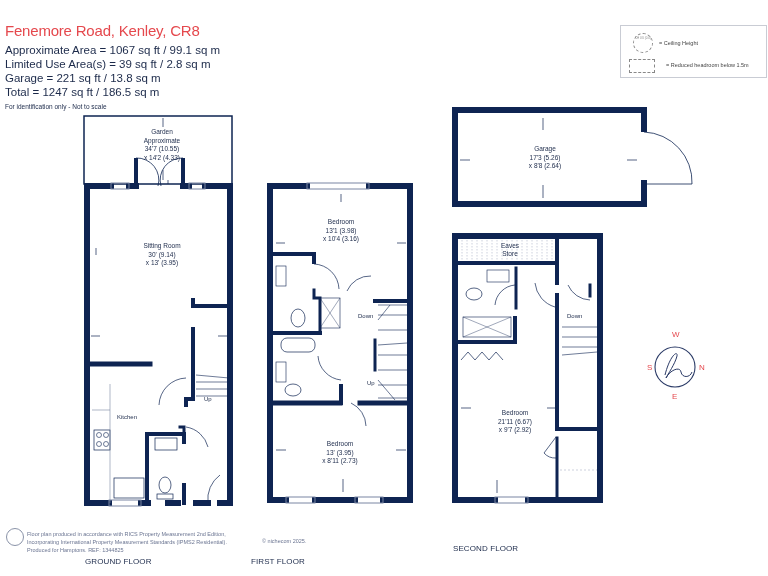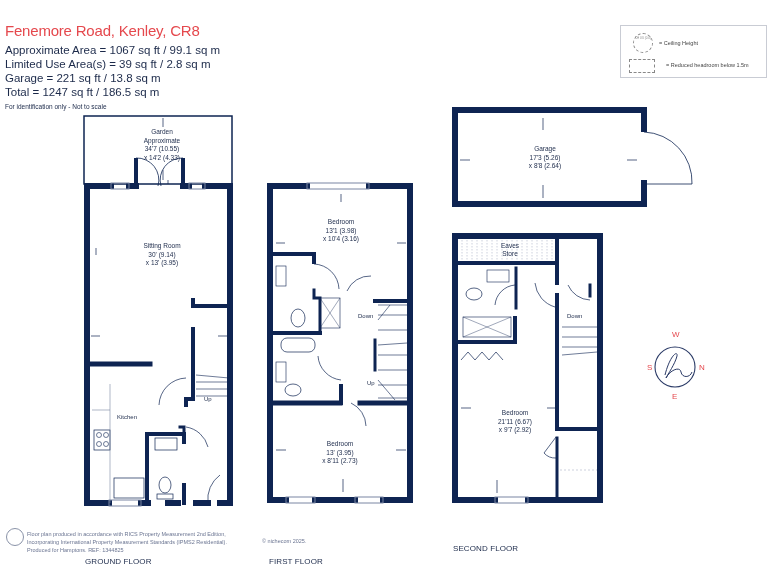--- a/index.html
+++ b/index.html
@@ -194,21 +194,21 @@
   <div>13'1 (3.98)</div>
   <div>x 10'4 (3.16)</div>
 </div>
 <div class="room" style="left:305px; top:440px; width:70px">
   <div>Bedroom</div>
   <div>13' (3.95)</div>
   <div>x 8'11 (2.73)</div>
 </div>
 <div class="small-lbl" style="left:358px; top:313px">Down</div>
 <div class="small-lbl" style="left:367px; top:380px">Up</div>
-<div class="floor-label" style="left:269px; top:509px">FIRST FLOOR</div>
+<div class="floor-label" style="left:251px; top:509px">FIRST FLOOR</div>
 
 <div class="room" style="left:510px; top:145px; width:70px">
   <div>Garage</div>
   <div>17'3 (5.26)</div>
   <div>x 8'8 (2.64)</div>
 </div>
 
 <div class="room" style="left:495px; top:242px; width:30px; line-height:7.5px">
   <div>Eaves</div>
   <div>Store</div>

